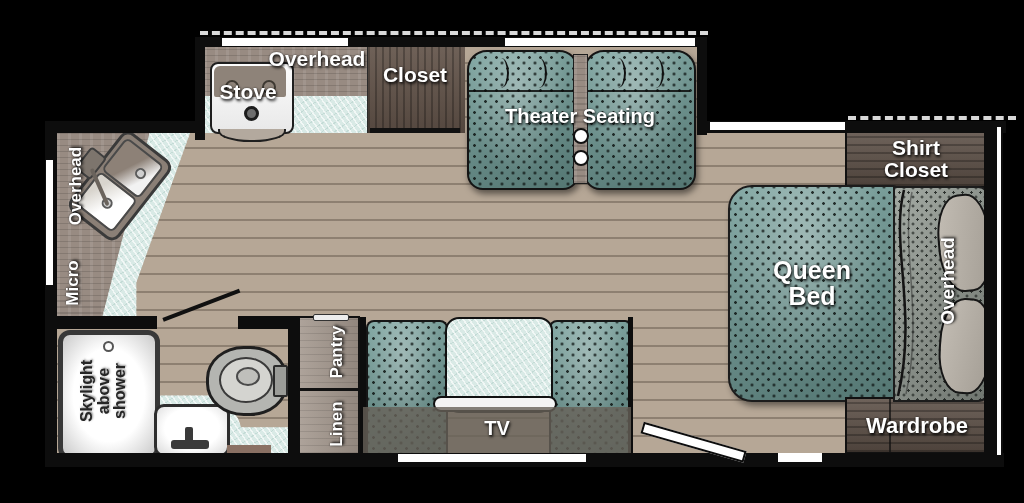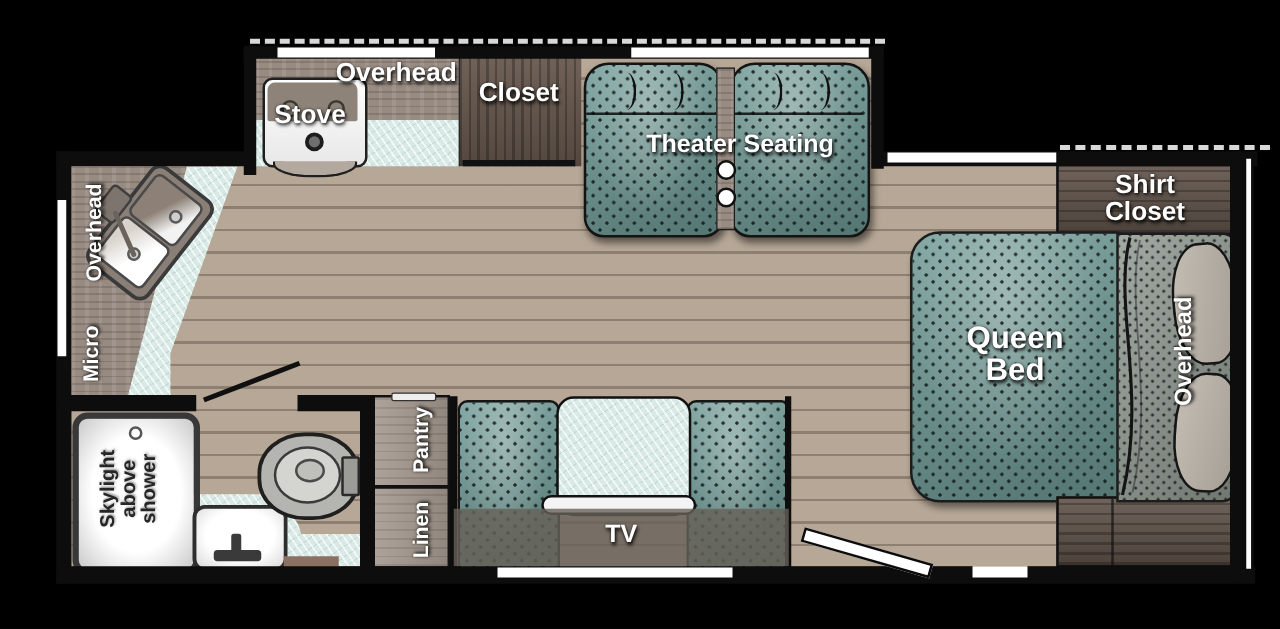--- a/index.html
+++ b/index.html
@@ -182,26 +182,27 @@
   <div class="abs window" style="left:46px;top:160px;width:7px;height:125px;z-index:6;"></div>
   <div class="abs window" style="left:398px;top:454px;width:188px;height:8px;z-index:6;"></div>
   <div class="abs window" style="left:778px;top:453px;width:44px;height:9px;z-index:6;"></div>
 
   <div class="abs" style="left:638px;top:451px;width:103px;height:8px;background:#fff;border:2px solid #0c0c0c;
               transform:rotate(16deg);transform-origin:100% 50%;z-index:6;"></div>
 
   <div class="abs lbl" style="left:317px;top:59px;font-size:21px;">Overhead</div>
   <div class="abs lbl" style="left:248px;top:92px;font-size:21px;">Stove</div>
   <div class="abs lbl" style="left:415px;top:75px;font-size:21px;">Closet</div>
-  <div class="abs lbl" style="left:592px;top:116px;font-size:20px;">Theater Seating</div>
+  <div class="abs lbl" style="left:580px;top:116px;font-size:20px;">Theater Seating</div>
   <div class="abs lbl" style="left:916px;top:159px;font-size:21px;">Shirt
 Closet</div>
   <div class="abs lbl" style="left:812px;top:283px;font-size:25px;">Queen
 Bed</div>
   <div class="abs lbl vert" style="left:948px;top:281px;font-size:19px;">Overhead</div>
+  <div class="abs lbl" style="left:917px;top:426px;font-size:22px;">Wardrobe</div>
   <div class="abs lbl" style="left:497px;top:428px;font-size:20px;">TV</div>
   <div class="abs lbl vert" style="left:337px;top:352px;font-size:17px;">Pantry</div>
   <div class="abs lbl vert" style="left:337px;top:424px;font-size:17px;">Linen</div>
   <div class="abs lbl vert" style="left:76px;top:186px;font-size:17px;">Overhead</div>
   <div class="abs lbl vert" style="left:73px;top:283px;font-size:17px;">Micro</div>
   <div class="abs lbl dark" style="left:104px;top:391px;font-size:16px;">Skylight
 above
 shower</div>
 
 </div>

